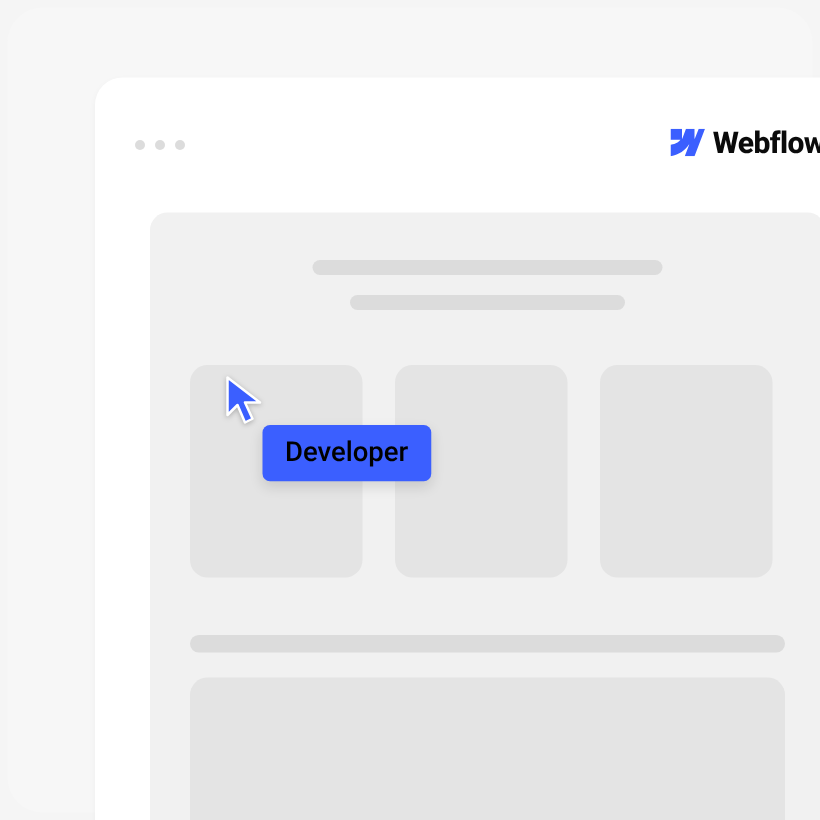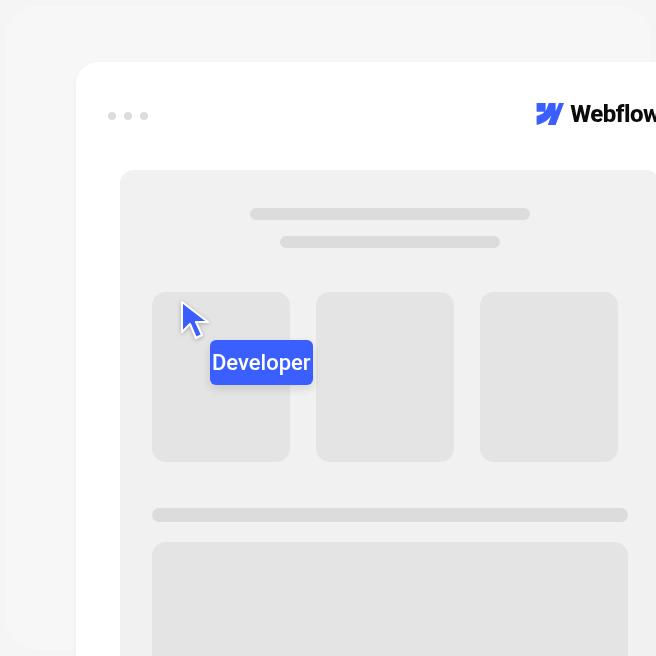--- a/index.html
+++ b/index.html
@@ -104,24 +104,24 @@
   .cursor-wrap {
     position: absolute;
     left: 180px; top: 300px;
     pointer-events: none;
   }
   .cursor-svg { display: block; filter: drop-shadow(0 1px 2px rgba(0,0,0,0.25)); }
   .cursor-label {
     position: absolute;
     left: 30px; top: 40px;
     background: #3B5FFF;
-    color: #ffffff;
+    color: #000000;
     font-size: 22px;
     font-weight: 500;
-    padding: 10px 2px;
+    padding: 10px 18px;
     border-radius: 6px;
     box-shadow: 0 4px 10px rgba(0,0,0,0.12);
     white-space: nowrap;
   }
 </style>
 </head>
 <body>
 
 <div class="stage"></div>
 

